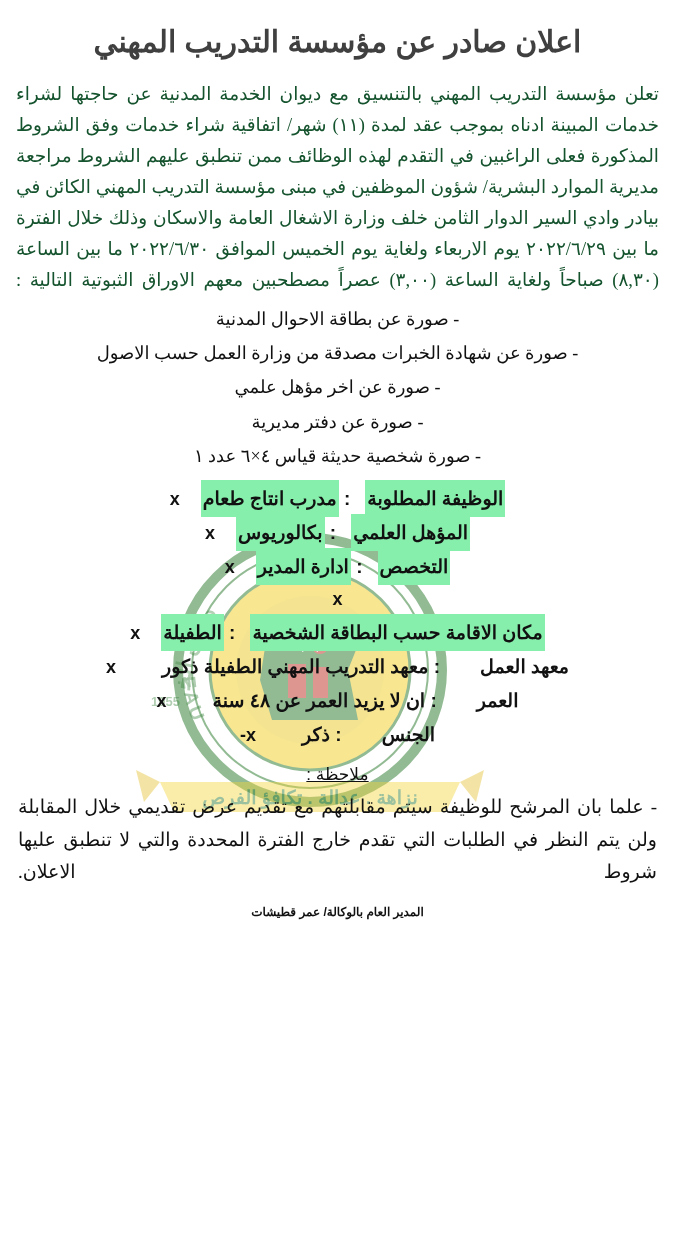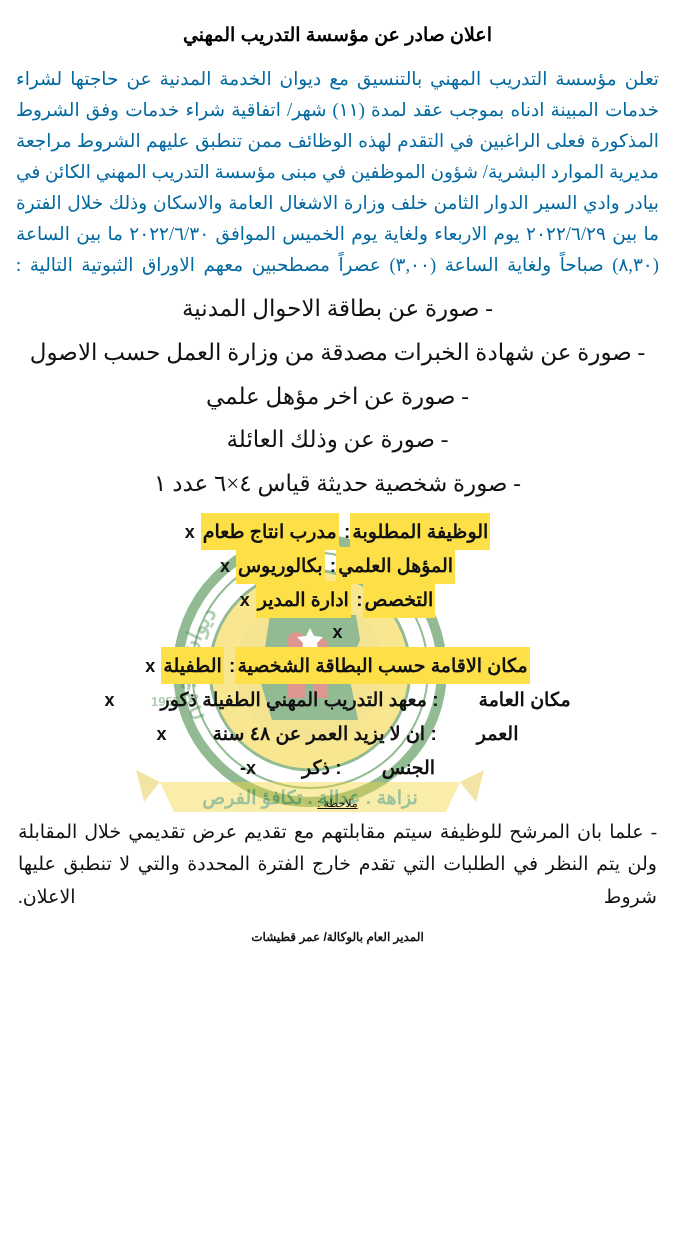--- a/index.html
+++ b/index.html
@@ -36,45 +36,45 @@
   
   .title-band {
     position: relative;
     z-index: 2;
     text-align: center;
     padding: 16px 30px 10px 30px;
   }
   .title-band .title {
     font-family: "Liberation Sans", sans-serif;
     font-weight: bold;
-    font-size: 19px;
+    font-size: 30px;
     line-height: 1.35;
-    color: #000000;
+    color: #404040;
     letter-spacing: 0;
   }
 
   
   .body-para {
     position: relative;
     z-index: 2;
     font-size: 18.5px;
     line-height: 1.68;
     text-align: justify;
     text-align-last: justify;
-    color: #0369a1;
+    color: #14532d;
     margin: 6px 2px 4px 2px;
     font-family: "Liberation Serif", serif;
   }
 
   
   .docs {
     position: relative;
     z-index: 2;
     margin: 6px 4px 2px 4px;
-    font-size: 23px;
+    font-size: 18px;
     line-height: 1.9;
   }
   .docs .doc-row {
     text-align: center;
     white-space: nowrap;
   }
 
   
   .fields {
     position: relative;
@@ -92,32 +92,32 @@
     font-weight: bold;
   }
   .field-row .bullet {
     font-family: "Liberation Sans", sans-serif;
     font-weight: bold;
     font-size: 18px;
     color: #111;
     order: 2;
   }
   .field-text { order: 1; }
-  .hl { background: #fde047; padding: 8px 2px; }
+  .hl { background: #86efac; padding: 8px 2px; margin-left: 15px; }
   .hl-none { background: transparent; margin-left: 40px; }
 
   
   .note-wrap {
     position: relative;
     z-index: 2;
     margin: 18px 4px 0 4px;
   }
   .note-label {
     font-family: "Liberation Sans", sans-serif;
-    font-size: 11px;
+    font-size: 17px;
     font-weight: normal;
     text-decoration: underline;
     text-align: center;
     margin-bottom: 6px;
   }
   .note-body {
     font-size: 19px;
     line-height: 1.72;
     text-align: justify;
     text-align-last: justify;
@@ -186,21 +186,21 @@
   <div class="title-band">
     <div class="title">اعلان صادر عن مؤسسة التدريب المهني</div>
   </div>
 
   <div class="body-para">تعلن مؤسسة التدريب المهني بالتنسيق مع ديوان الخدمة المدنية عن حاجتها لشراء خدمات المبينة ادناه بموجب عقد لمدة (١١) شهر/ اتفاقية شراء خدمات وفق الشروط المذكورة فعلى الراغبين في التقدم لهذه الوظائف ممن تنطبق عليهم الشروط مراجعة مديرية الموارد البشرية/ شؤون الموظفين في مبنى مؤسسة التدريب المهني الكائن في بيادر وادي السير الدوار الثامن خلف وزارة الاشغال العامة والاسكان وذلك خلال الفترة ما بين ٢٠٢٢/٦/٢٩ يوم الاربعاء ولغاية يوم الخميس الموافق ٢٠٢٢/٦/٣٠ ما بين الساعة (٨,٣٠) صباحاً ولغاية الساعة (٣,٠٠) عصراً مصطحبين معهم الاوراق الثبوتية التالية :</div>
 
   <div class="docs">
     <div class="doc-row">- صورة عن بطاقة الاحوال المدنية</div>
     <div class="doc-row">- صورة عن شهادة الخبرات مصدقة من وزارة العمل حسب الاصول</div>
     <div class="doc-row">- صورة عن اخر مؤهل علمي</div>
-    <div class="doc-row">- صورة عن وذلك العائلة</div>
+    <div class="doc-row">- صورة عن دفتر مديرية</div>
     <div class="doc-row">- صورة شخصية حديثة قياس ٤×٦ عدد ١</div>
   </div>
 
   <div class="fields">
 
     <div class="field-row">
       <span class="field-text">
         <span class="hl">الوظيفة المطلوبة</span><span>: </span><span class="hl">مدرب انتاج طعام</span>
       </span>
       <span class="bullet">x</span>
@@ -226,21 +226,21 @@
 
     <div class="field-row">
       <span class="field-text">
         <span class="hl">مكان الاقامة حسب البطاقة الشخصية</span><span>: </span><span class="hl">الطفيلة</span>
       </span>
       <span class="bullet">x</span>
     </div>
 
     <div class="field-row">
       <span class="field-text">
-        <span class="hl-none">مكان العامة</span><span>: </span><span class="hl-none">معهد التدريب المهني الطفيلة ذكور</span>
+        <span class="hl-none">معهد العمل</span><span>: </span><span class="hl-none">معهد التدريب المهني الطفيلة ذكور</span>
       </span>
       <span class="bullet">x</span>
     </div>
 
     <div class="field-row">
       <span class="field-text">
         <span class="hl-none">العمر</span><span>: </span><span class="hl-none">ان لا يزيد العمر عن ٤٨ سنة</span>
       </span>
       <span class="bullet">x</span>
     </div>

